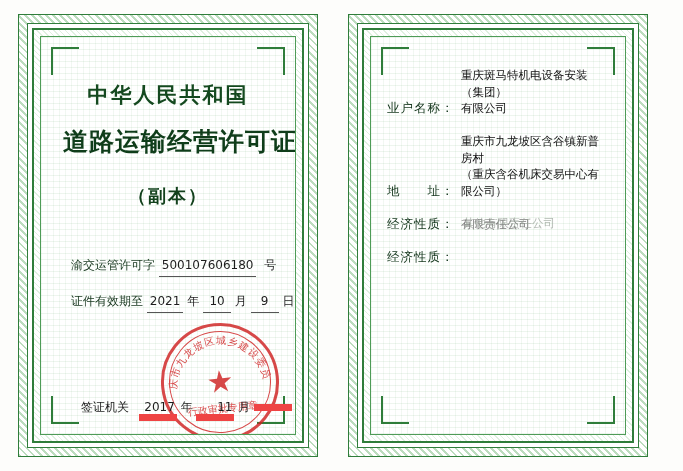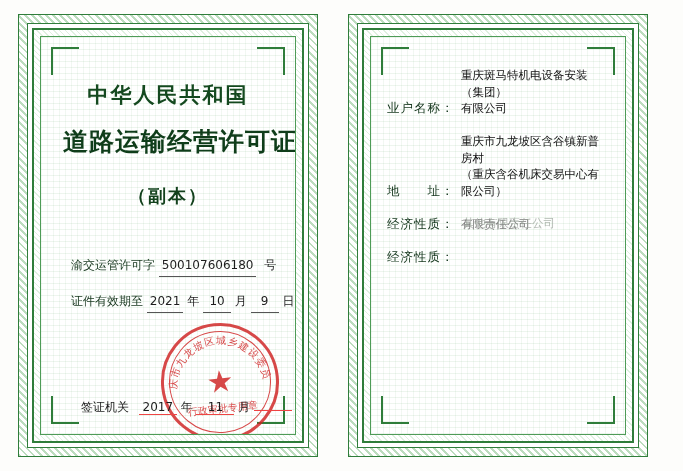--- a/index.html
+++ b/index.html
@@ -169,22 +169,22 @@
     position:absolute;
     left:40px;top:362px;
     width:220px;
     font-size:12px;
     color:#1d1d1d;
     white-space:nowrap;
   }
   .issue-line .lbl{margin-right:6px;}
   .issue-line .val{
     display:inline-block;
-    border-bottom:1px solid #ef4444;
-    min-width:34px;text-align:center;padding:0 2px;
+    border-bottom:7px solid #ef4444;
+    min-width:34px;text-align:right;padding:0 2px;
   }
 
   
   .right-content{
     position:absolute;inset:0;
     padding:30px 20px 0 16px;
     box-sizing:border-box;
   }
   .info-row{
     display:flex;

